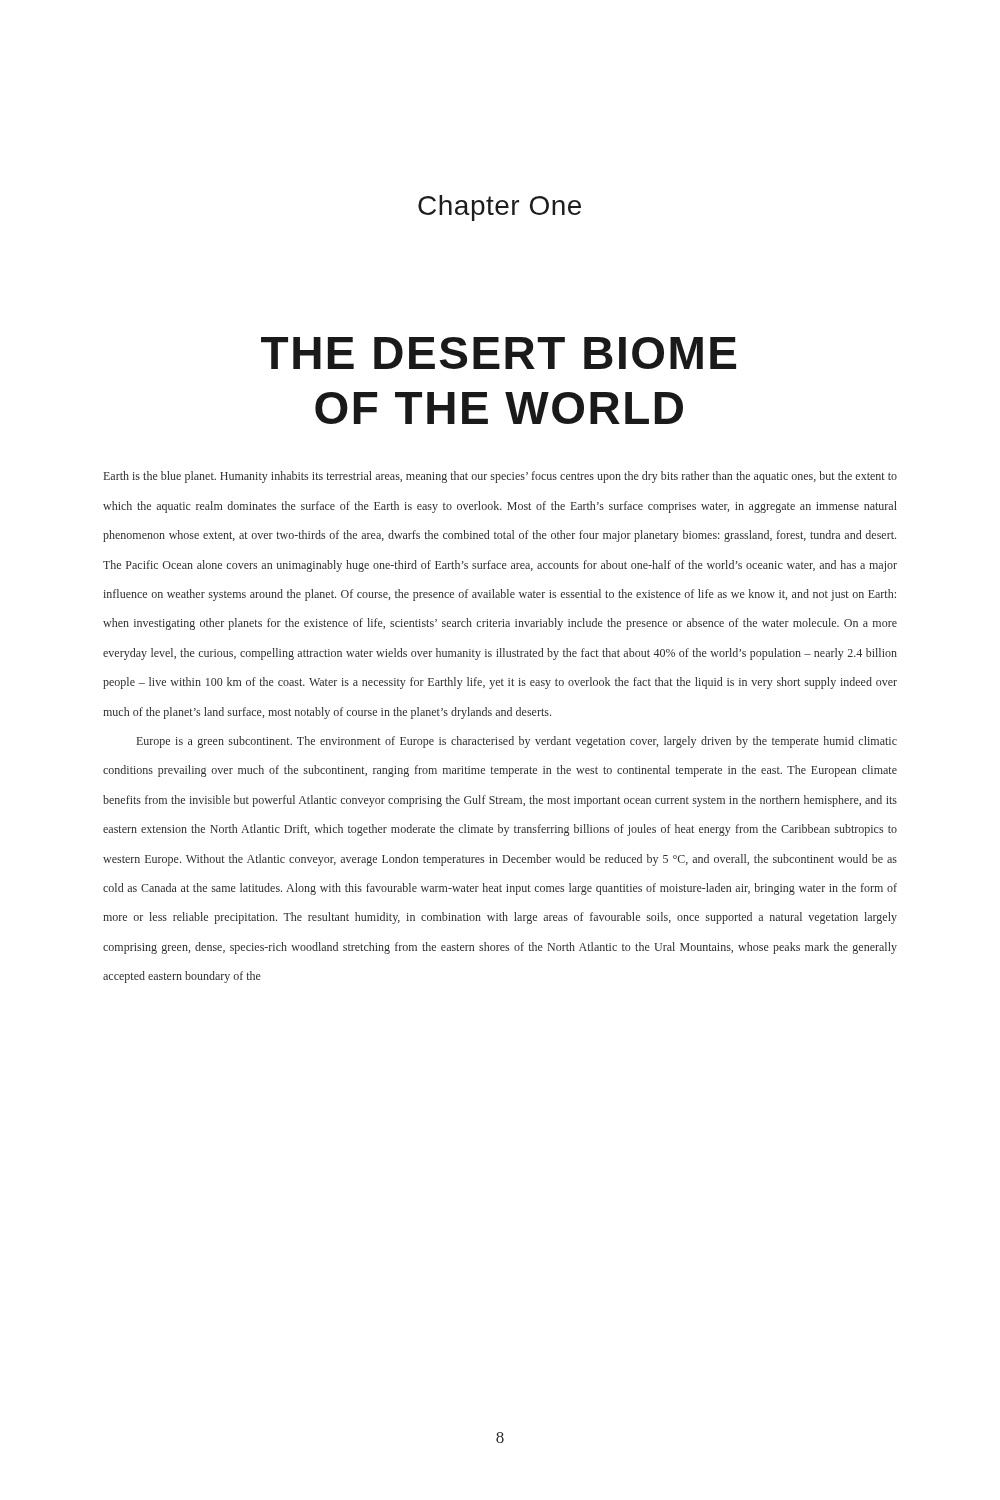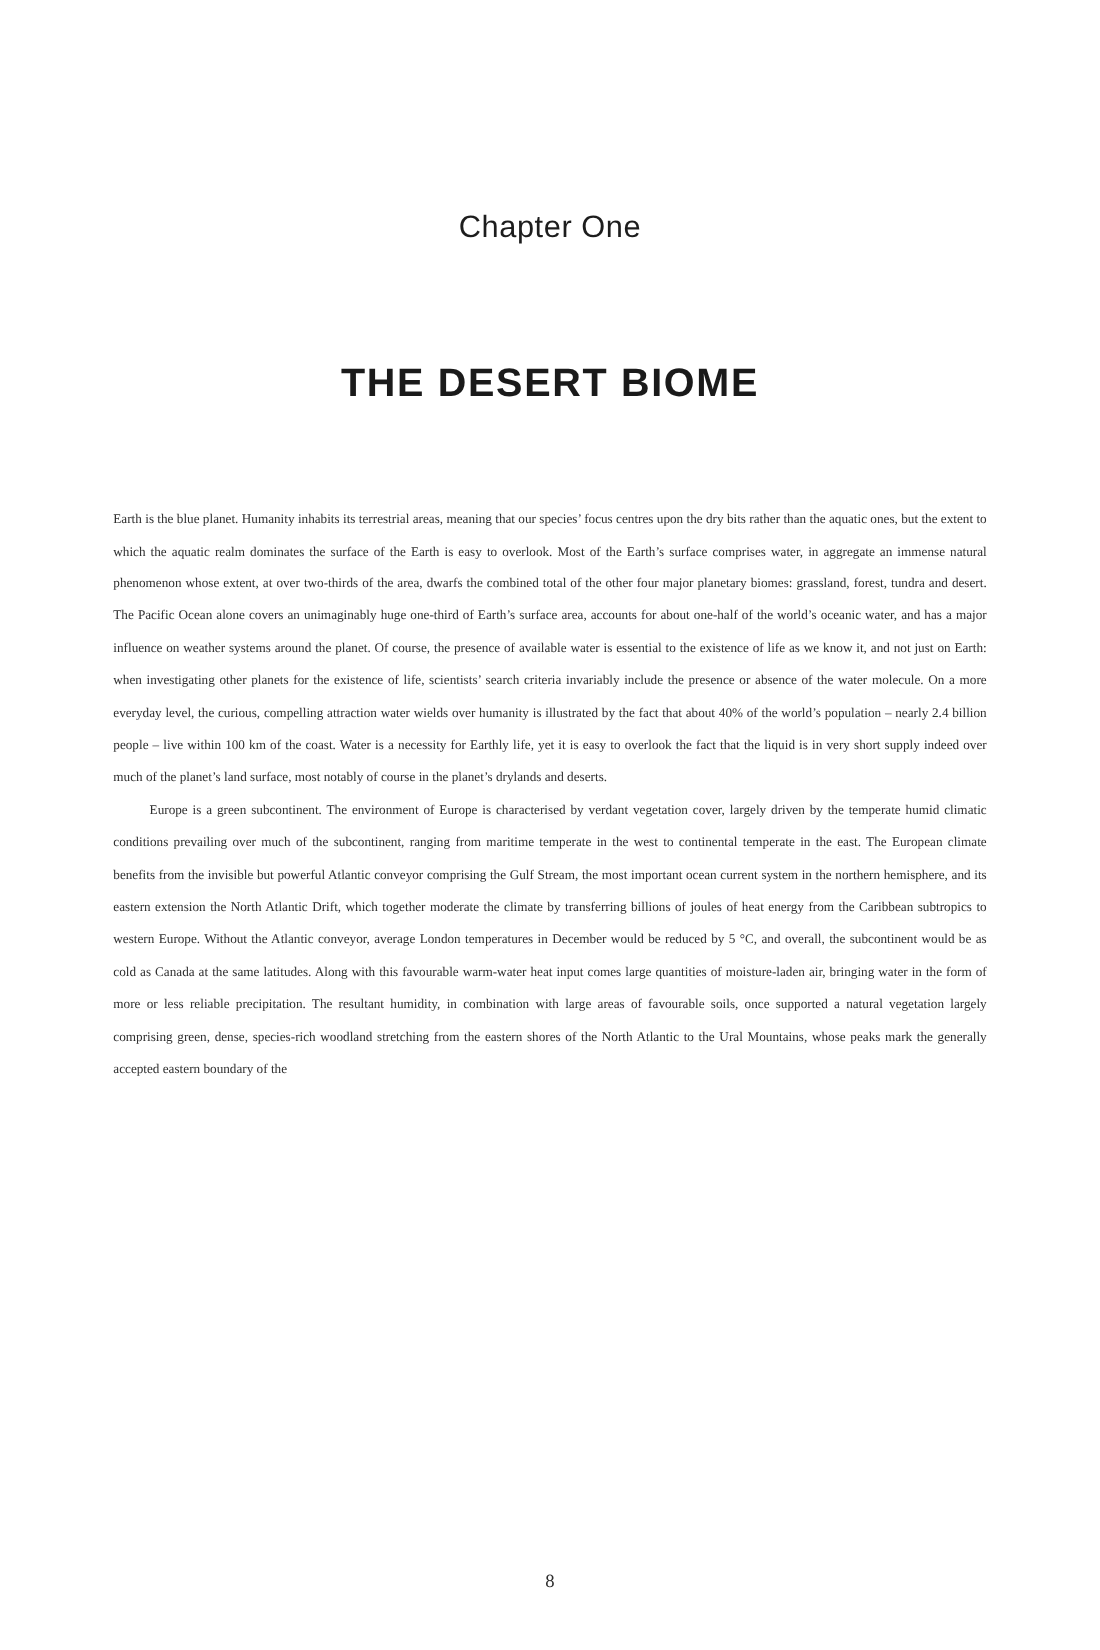--- a/index.html
+++ b/index.html
@@ -22,25 +22,25 @@
   .chapter-label {
     text-align: center;
     font-family: "Liberation Sans", sans-serif;
     font-weight: 500;
     font-size: 28px;
     letter-spacing: 0.5px;
     color: #1d1d1d;
     margin: 0 0 104px 0;
   }
   .title {
-    margin: 0 0 88px 0;
+    margin: 0 0 26px 0;
     text-align: center;
     font-family: "Liberation Sans", sans-serif;
     font-weight: bold;
-    font-size: 36px;
+    font-size: 46px;
     line-height: 1.2;
     letter-spacing: 1.5px;
     color: #1a1a1a;
   }
   .title .title-line {
     display: block;
   }
   .body-text {
     font-size: 12px;
     line-height: 29.4px;
@@ -65,20 +65,21 @@
 </style>
 </head>
 <body>
 
 <div class="page">
 
   <div class="chapter-label">Chapter One</div>
 
   <h1 class="title">
     <span class="title-line">THE DESERT BIOME</span>
+    <span class="title-line">OF THE WORLD</span>
   </h1>
 
   <div class="body-text">
     <p class="para">Earth is the blue planet. Humanity inhabits its terrestrial areas, meaning that our species’ focus centres upon the dry bits rather than the aquatic ones, but the extent to which the aquatic realm dominates the surface of the Earth is easy to overlook. Most of the Earth’s surface comprises water, in aggregate an immense natural phenomenon whose extent, at over two-thirds of the area, dwarfs the combined total of the other four major planetary biomes: grassland, forest, tundra and desert. The Pacific Ocean alone covers an unimaginably huge one-third of Earth’s surface area, accounts for about one-half of the world’s oceanic water, and has a major influence on weather systems around the planet. Of course, the presence of available water is essential to the existence of life as we know it, and not just on Earth: when investigating other planets for the existence of life, scientists’ search criteria invariably include the presence or absence of the water molecule. On a more everyday level, the curious, compelling attraction water wields over humanity is illustrated by the fact that about 40% of the world’s population – nearly 2.4 billion people – live within 100 km of the coast. Water is a necessity for Earthly life, yet it is easy to overlook the fact that the liquid is in very short supply indeed over much of the planet’s land surface, most notably of course in the planet’s drylands and deserts.</p>
     <p class="para indent">Europe is a green subcontinent. The environment of Europe is characterised by verdant vegetation cover, largely driven by the temperate humid climatic conditions prevailing over much of the subcontinent, ranging from maritime temperate in the west to continental temperate in the east. The European climate benefits from the invisible but powerful Atlantic conveyor comprising the Gulf Stream, the most important ocean current system in the northern hemisphere, and its eastern extension the North Atlantic Drift, which together moderate the climate by transferring billions of joules of heat energy from the Caribbean subtropics to western Europe. Without the Atlantic conveyor, average London temperatures in December would be reduced by 5 °C, and overall, the subcontinent would be as cold as Canada at the same latitudes. Along with this favourable warm-water heat input comes large quantities of moisture-laden air, bringing water in the form of more or less reliable precipitation. The resultant humidity, in combination with large areas of favourable soils, once supported a natural vegetation largely comprising green, dense, species-rich woodland stretching from the eastern shores of the North Atlantic to the Ural Mountains, whose peaks mark the generally accepted eastern boundary of the</p>
   </div>
 
   <div class="page-number">8</div>
 
 </div>

